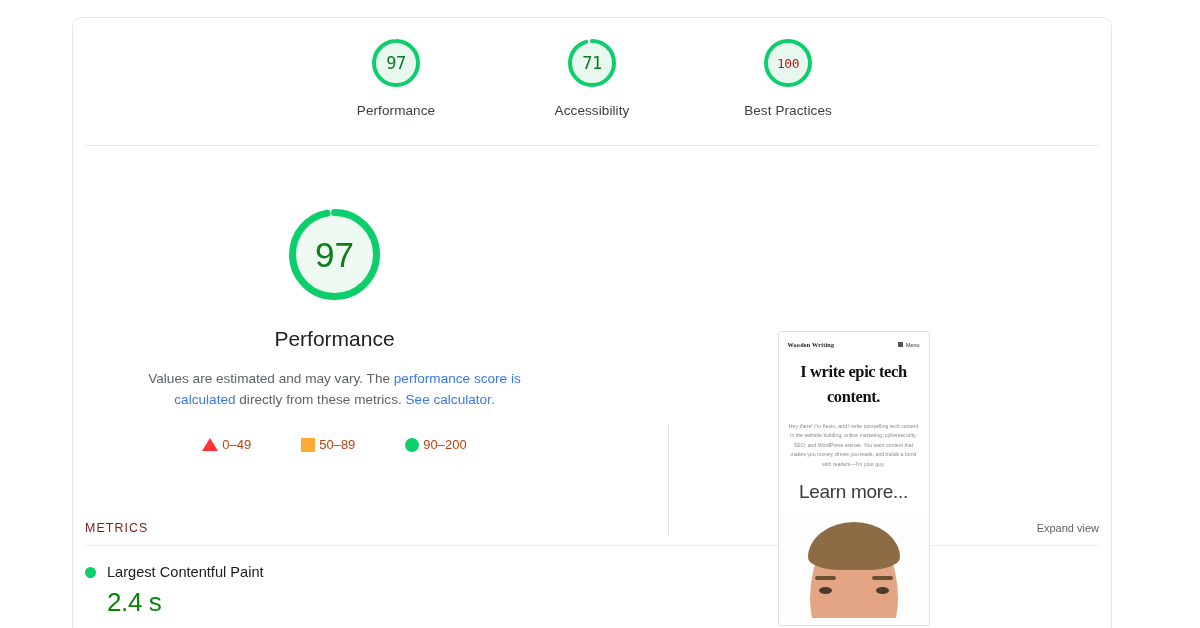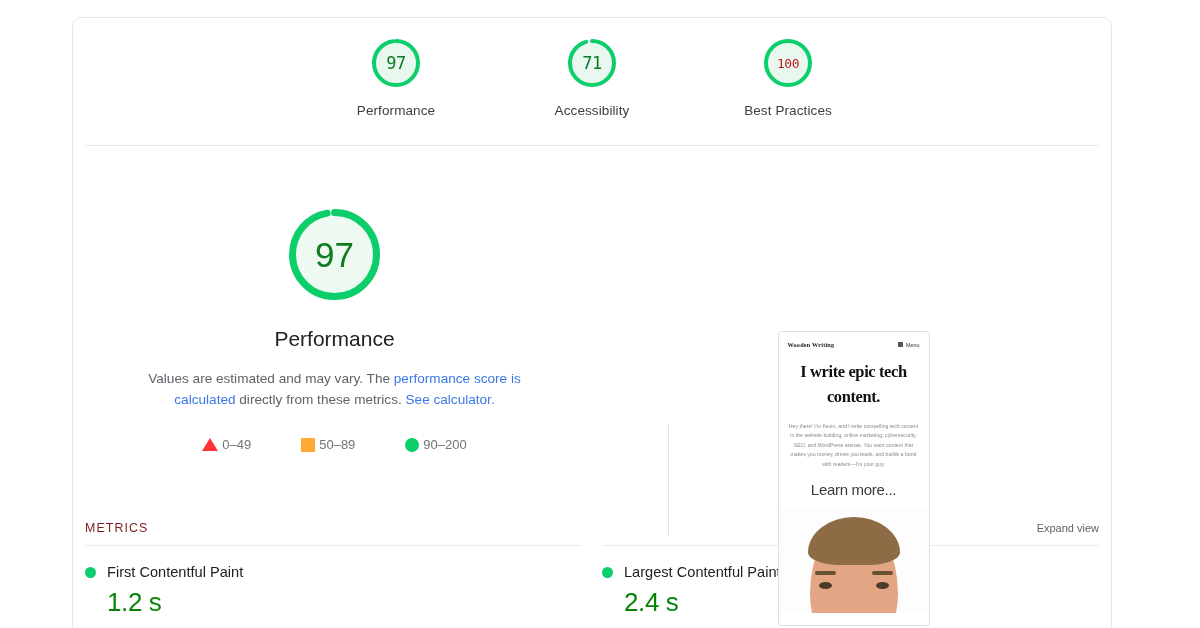--- a/index.html
+++ b/index.html
@@ -98,21 +98,21 @@
   .legend {
     margin-top: 27px;
     display: flex;
     justify-content: center;
     align-items: center;
     gap: 50px;
   }
   .legend-item {
     display: flex; align-items: center; gap: 4px;
     font-size: 13px;
-    color: #737373;
+    color: #c2410c;
   }
   .marker-triangle {
     width: 0; height: 0;
     border-left: 8px solid transparent;
     border-right: 8px solid transparent;
     border-bottom: 13px solid #f33;
   }
   .marker-square {
     width: 14px; height: 14px;
     background: #fa3;
@@ -184,21 +184,21 @@
     padding: 0 10px;
     text-align: center;
     font-size: 5.2px;
     line-height: 9.4px;
     color: #8a8a8a;
     font-family: "Liberation Sans", sans-serif;
   }
   .thumb-cta {
     margin-top: 12px;
     text-align: center;
-    font-size: 15px;
+    font-size: 19px;
     color: #3a3a3a;
     font-family: "Liberation Sans", sans-serif;
     letter-spacing: -0.3px;
   }
   .thumb-photo {
     margin-top: 9px;
     height: 106px;
     position: relative;
     overflow: hidden;
     background: #fdfdfd;
@@ -380,29 +380,20 @@
 
   </div>
 
   <div class="metrics-area">
     <div class="metrics-head">
       <div class="metrics-title">METRICS</div>
       <div class="expand-view">Expand view</div>
     </div>
     <div class="metrics-cols">
 
-      <div class="metric-col">
-        <div class="metric-row">
-          <span class="metric-dot"></span>
-          <div>
-            <div class="metric-name">First Contentful Paint</div>
-            <div class="metric-value">1.2 s</div>
-          </div>
-        </div>
-      </div>
 
       <div class="metric-col">
         <div class="metric-row">
           <span class="metric-dot"></span>
           <div>
             <div class="metric-name">Largest Contentful Paint</div>
             <div class="metric-value">2.4 s</div>
           </div>
         </div>
       </div>

